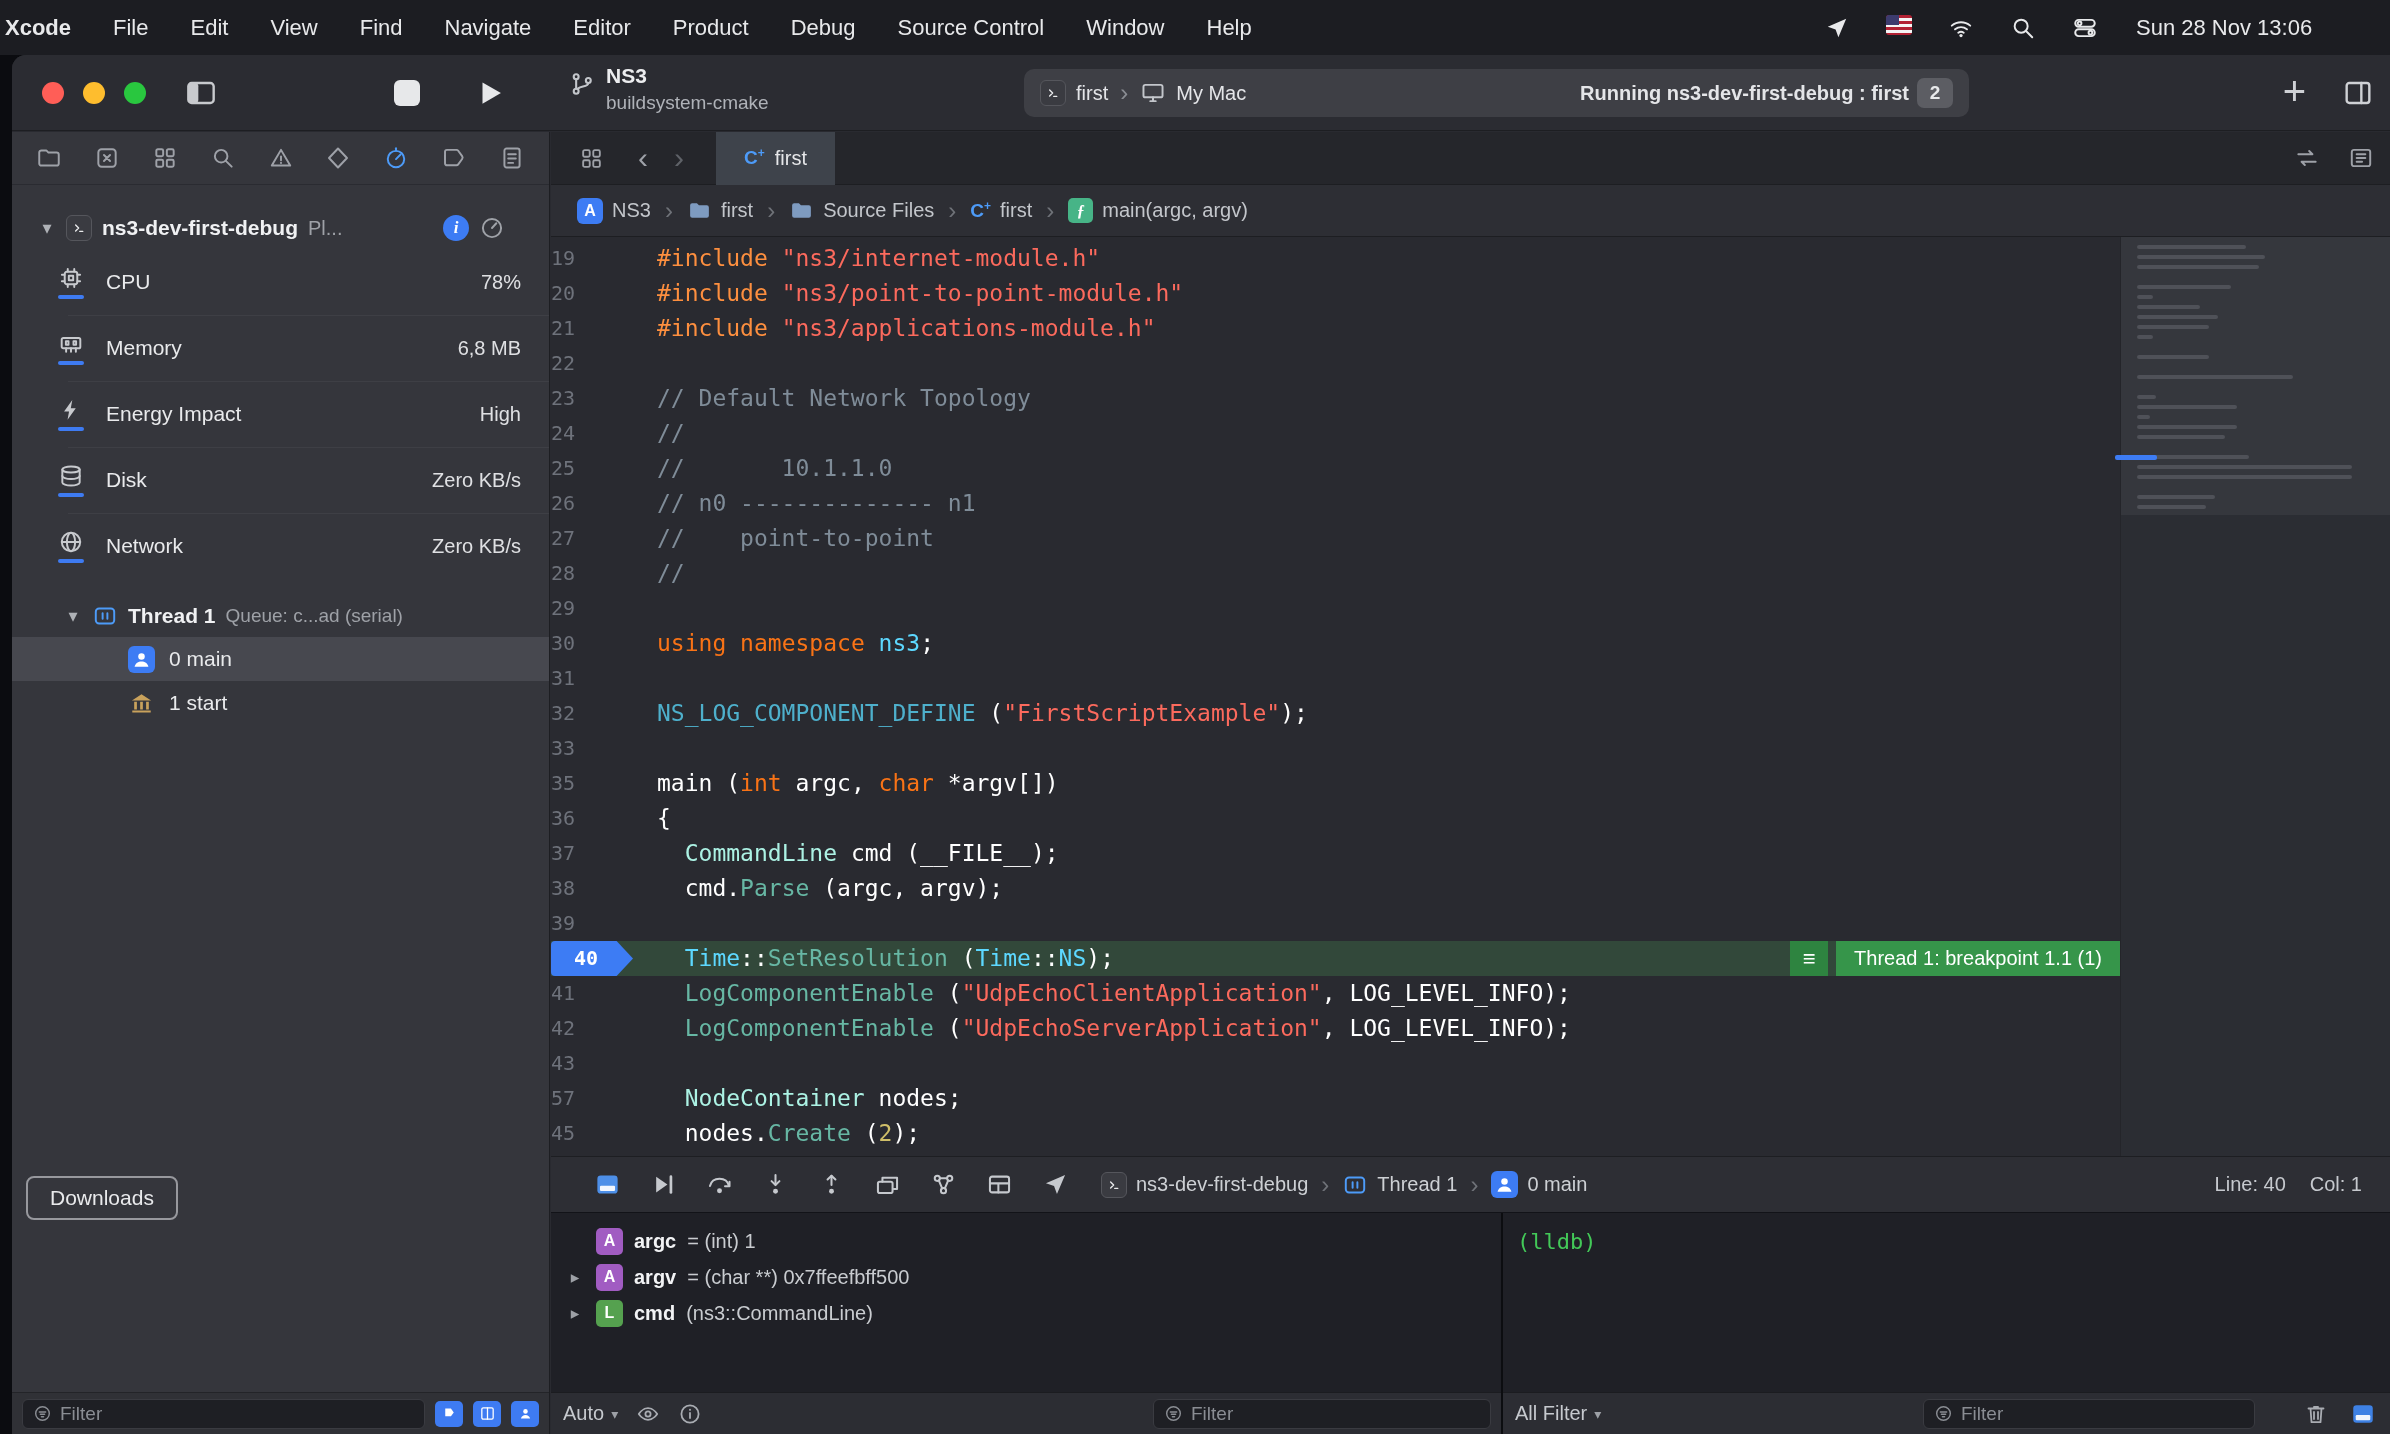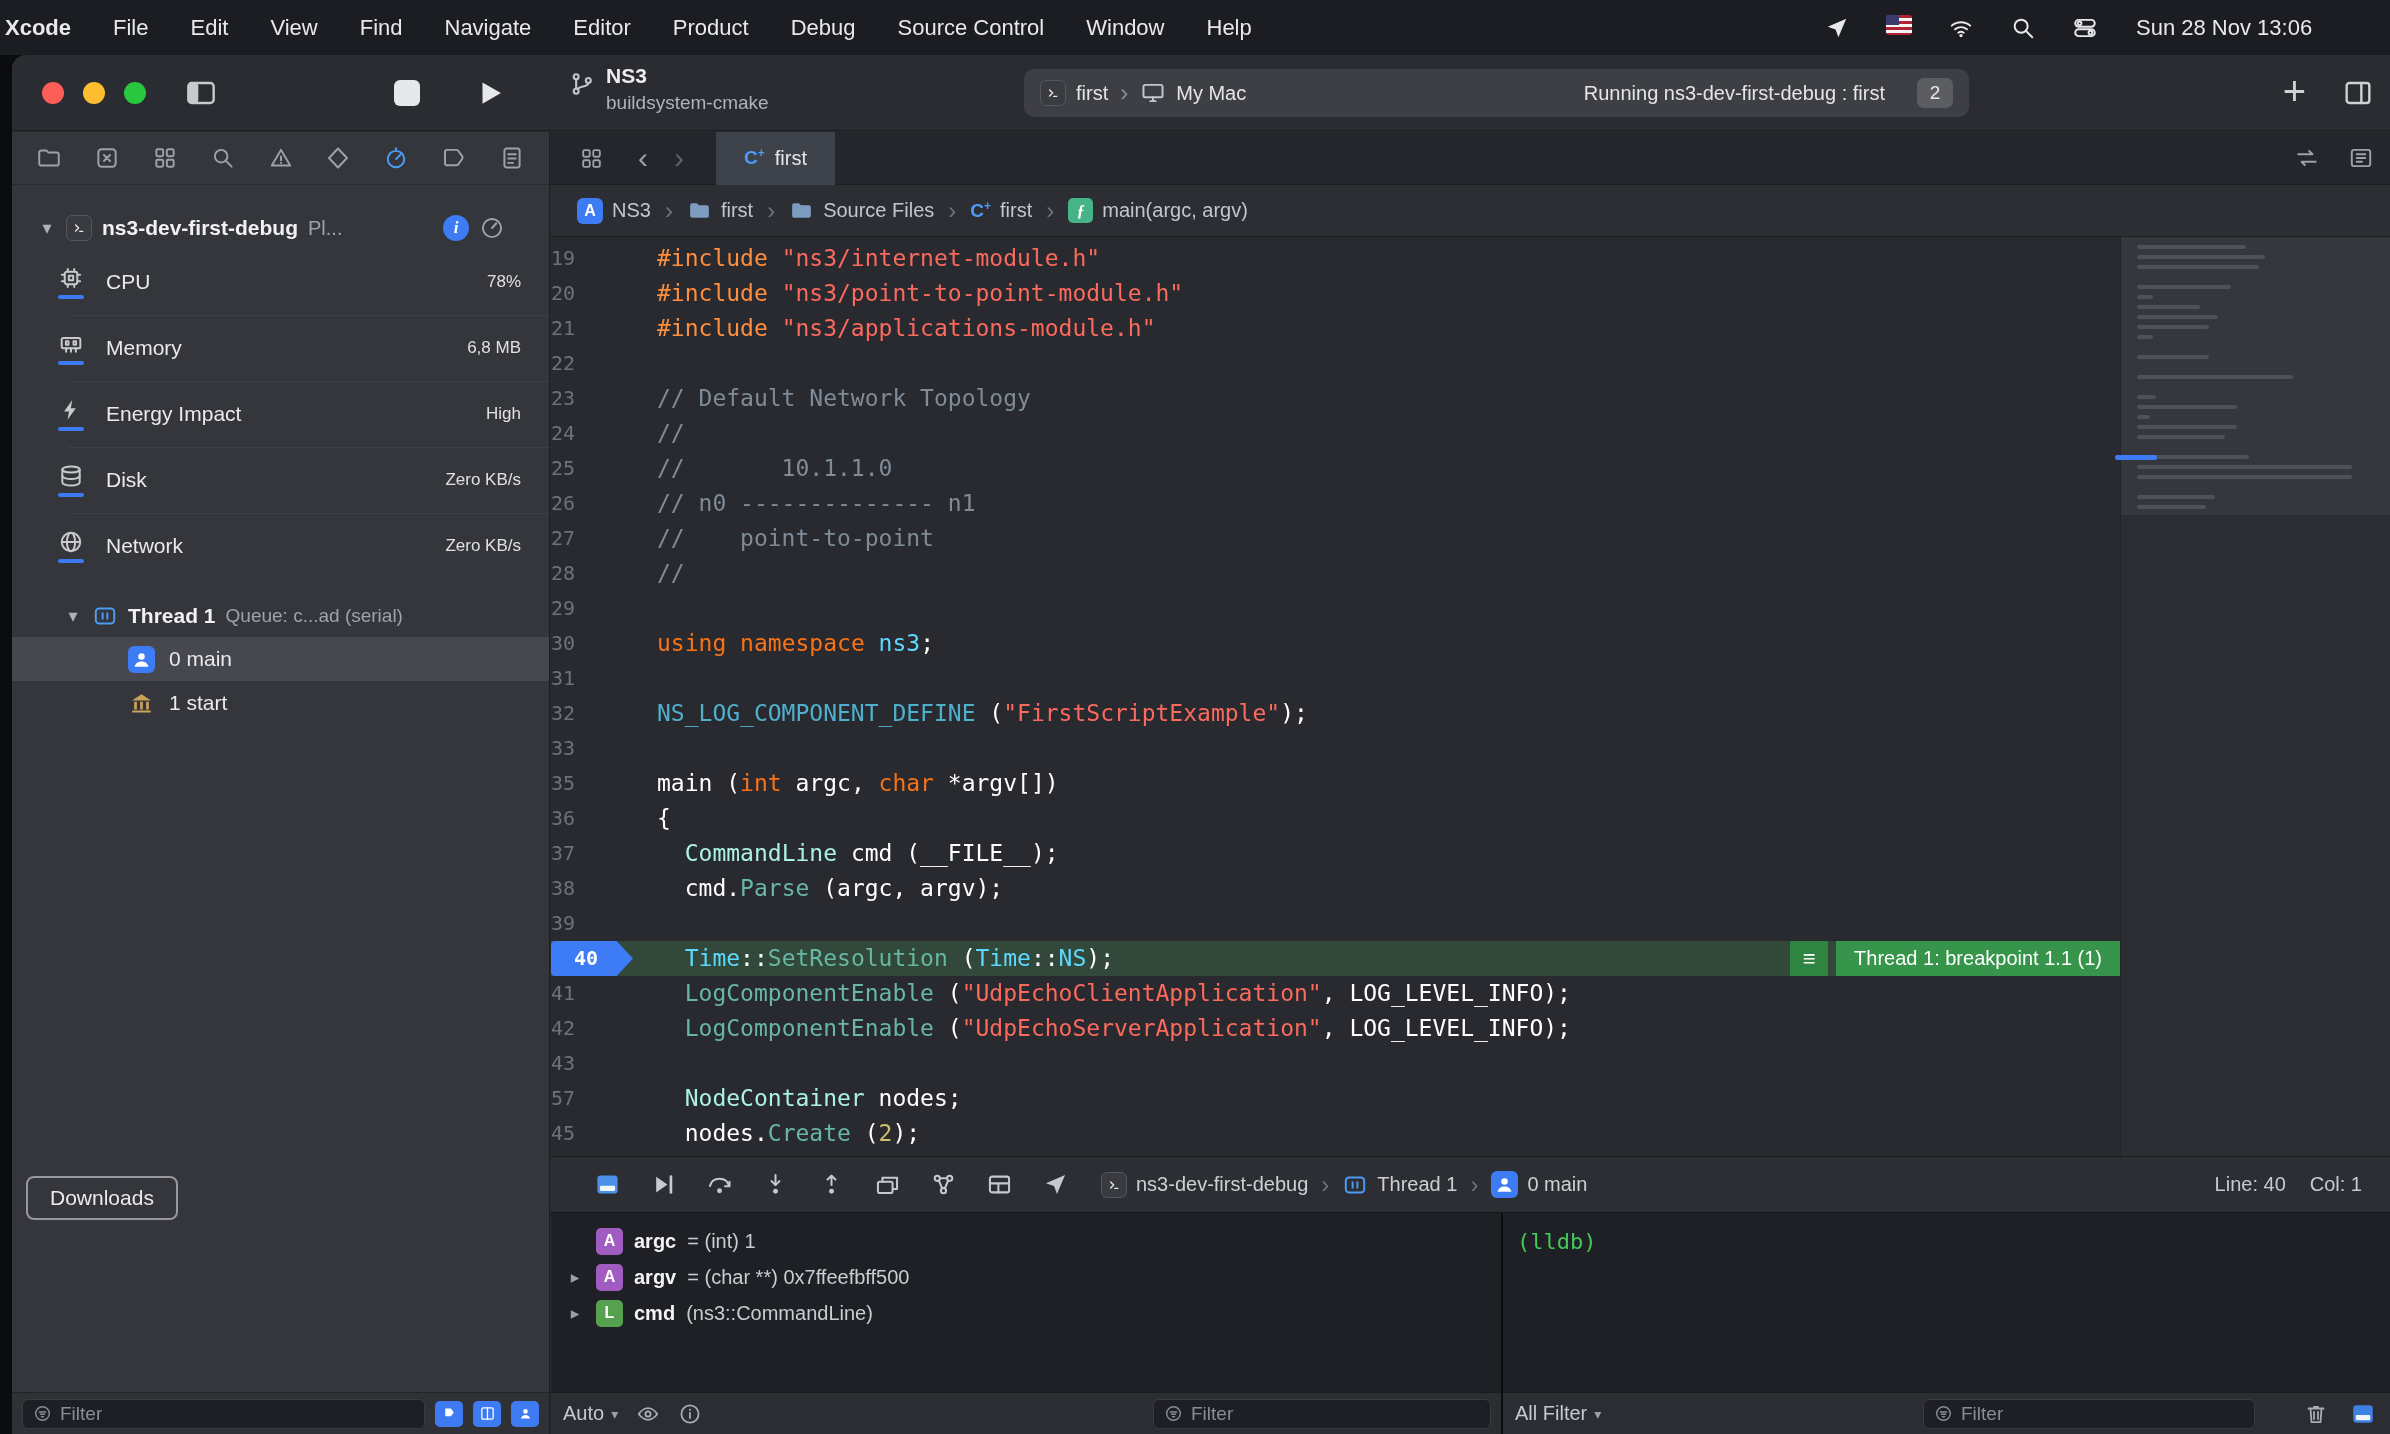--- a/index.html
+++ b/index.html
@@ -37,21 +37,21 @@
   .tb-proj { font-size:21px; font-weight:700; color:#ECEDEF; }
   .tb-sub { font-size:19px; color:#AFB2B8; margin-top:4px; }
   .pill { position:absolute; left:1012px; top:14px; width:945px; height:48px; background:#3E3F45;
           border-radius:10px; display:flex; align-items:center; padding:0 16px; gap:10px;
           font-size:20px; color:#E4E5E8; }
   .pill .sep { color:#8A8D93; font-size:24px; padding:0 2px; }
   .exec-ic { width:26px; height:26px; border-radius:6px; background:#3A3B41; border:1px solid #55565C;
              color:#E8E9EB; display:inline-flex; align-items:center; justify-content:center; }
   .exec-ic svg { width:18px; height:18px; }
   .monitor-ic { width:26px; height:26px; color:#C3C6CB; }
-  .pill-status { margin-left:auto; display:flex; align-items:center; gap:32px; }
+  .pill-status { margin-left:auto; display:flex; align-items:center; gap:8px;font-weight:bold; }
   .badge { min-width:36px; height:30px; background:#5C5D63; border-radius:7px; color:#E8E9EB;
            font-size:19px; display:flex; align-items:center; justify-content:center; padding:0 8px; }
   .plus-btn { position:absolute; right:84px; top:14px; font-size:40px; color:#CFD1D5; font-weight:300; }
   .layout-ic { position:absolute; right:16px; top:22px; width:32px; height:32px; color:#CFD1D5; }
 
   
   .sidebar { position:absolute; top:77px; left:0; bottom:0; width:538px; background:#35363C;
              border-right:1px solid #1D1E22; }
   .nav-strip { height:53px; display:flex; align-items:center; justify-content:space-between;
                padding:0 24px; border-bottom:1px solid #2A2B31; }
@@ -64,21 +64,21 @@
   .info-ic { margin-left:auto; width:26px; height:26px; border-radius:50%; background:#3D7CF4; color:#fff;
              font-size:17px; font-style:italic; font-weight:700; font-family:"Liberation Serif",serif;
              display:flex; align-items:center; justify-content:center; }
   .gaugec-ic { width:26px; height:26px; color:#9FA2A8; margin-right:18px; }
   .gauge-row { height:66px; display:flex; align-items:center; padding:0 28px 0 44px; position:relative; }
   .gauge-row:not(:first-child)::before { content:""; position:absolute; top:0; left:56px; right:0; height:1px; background:#3E3F45; }
   .gicon-wrap { display:flex; flex-direction:column; align-items:center; width:30px; }
   .gicon-wrap .icn { width:26px; height:26px; color:#C8CACE; }
   .gbar { width:26px; height:4px; border-radius:2px; background:#3E7BF2; margin-top:4px; }
   .glabel { font-size:21px; color:#E9EAEC; margin-left:20px; }
-  .gvalue { margin-left:auto; font-size:17px; color:#DFE0E3; }
+  .gvalue { margin-left:auto; font-size:20px; color:#DFE0E3; }
   .thread-row { margin-top:16px; height:42px; display:flex; align-items:center; padding-left:52px; gap:10px; }
   .thread-ic { width:26px; height:26px; color:#4D9BF8; }
   .thread-title { font-size:21px; font-weight:700; color:#F0F1F3; }
   .thread-queue { font-size:19px; color:#9EA1A7; white-space:nowrap; overflow:hidden; }
   .frame-row { height:44px; display:flex; align-items:center; padding-left:116px; gap:14px; font-size:21px; color:#E9EAEC; }
   .frame-row.selected { background:#47484F; }
   .user-ic { width:27px; height:27px; border-radius:6px; background:#3D7CF4; color:#fff; display:inline-flex; padding:2px; }
   .bank-ic { width:27px; height:27px; color:#C9A25C; display:inline-flex; }
   .downloads-btn { position:absolute; left:14px; bottom:214px; height:44px; border:2px solid #97989D;
                    border-radius:8px; display:flex; align-items:center; padding:0 22px; font-size:21px; color:#E9EAEC; }

